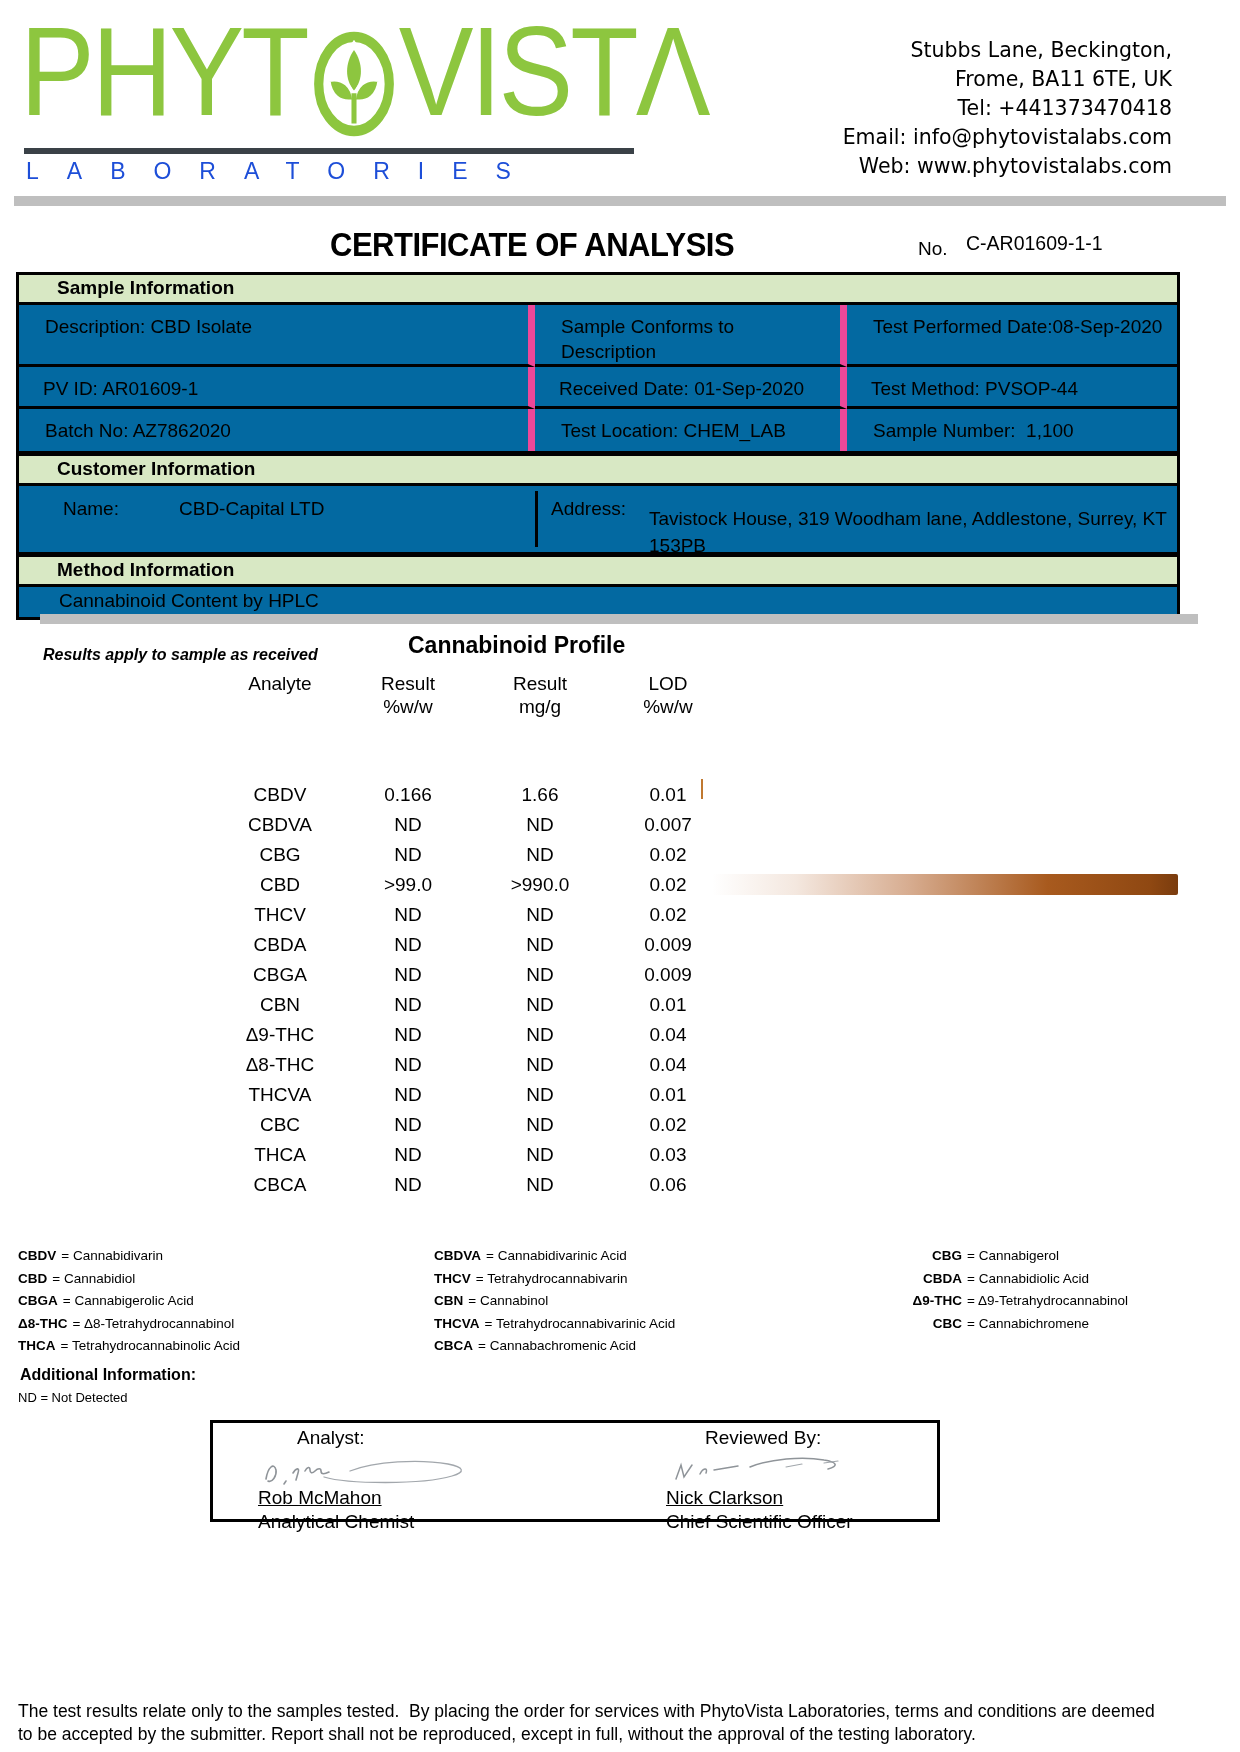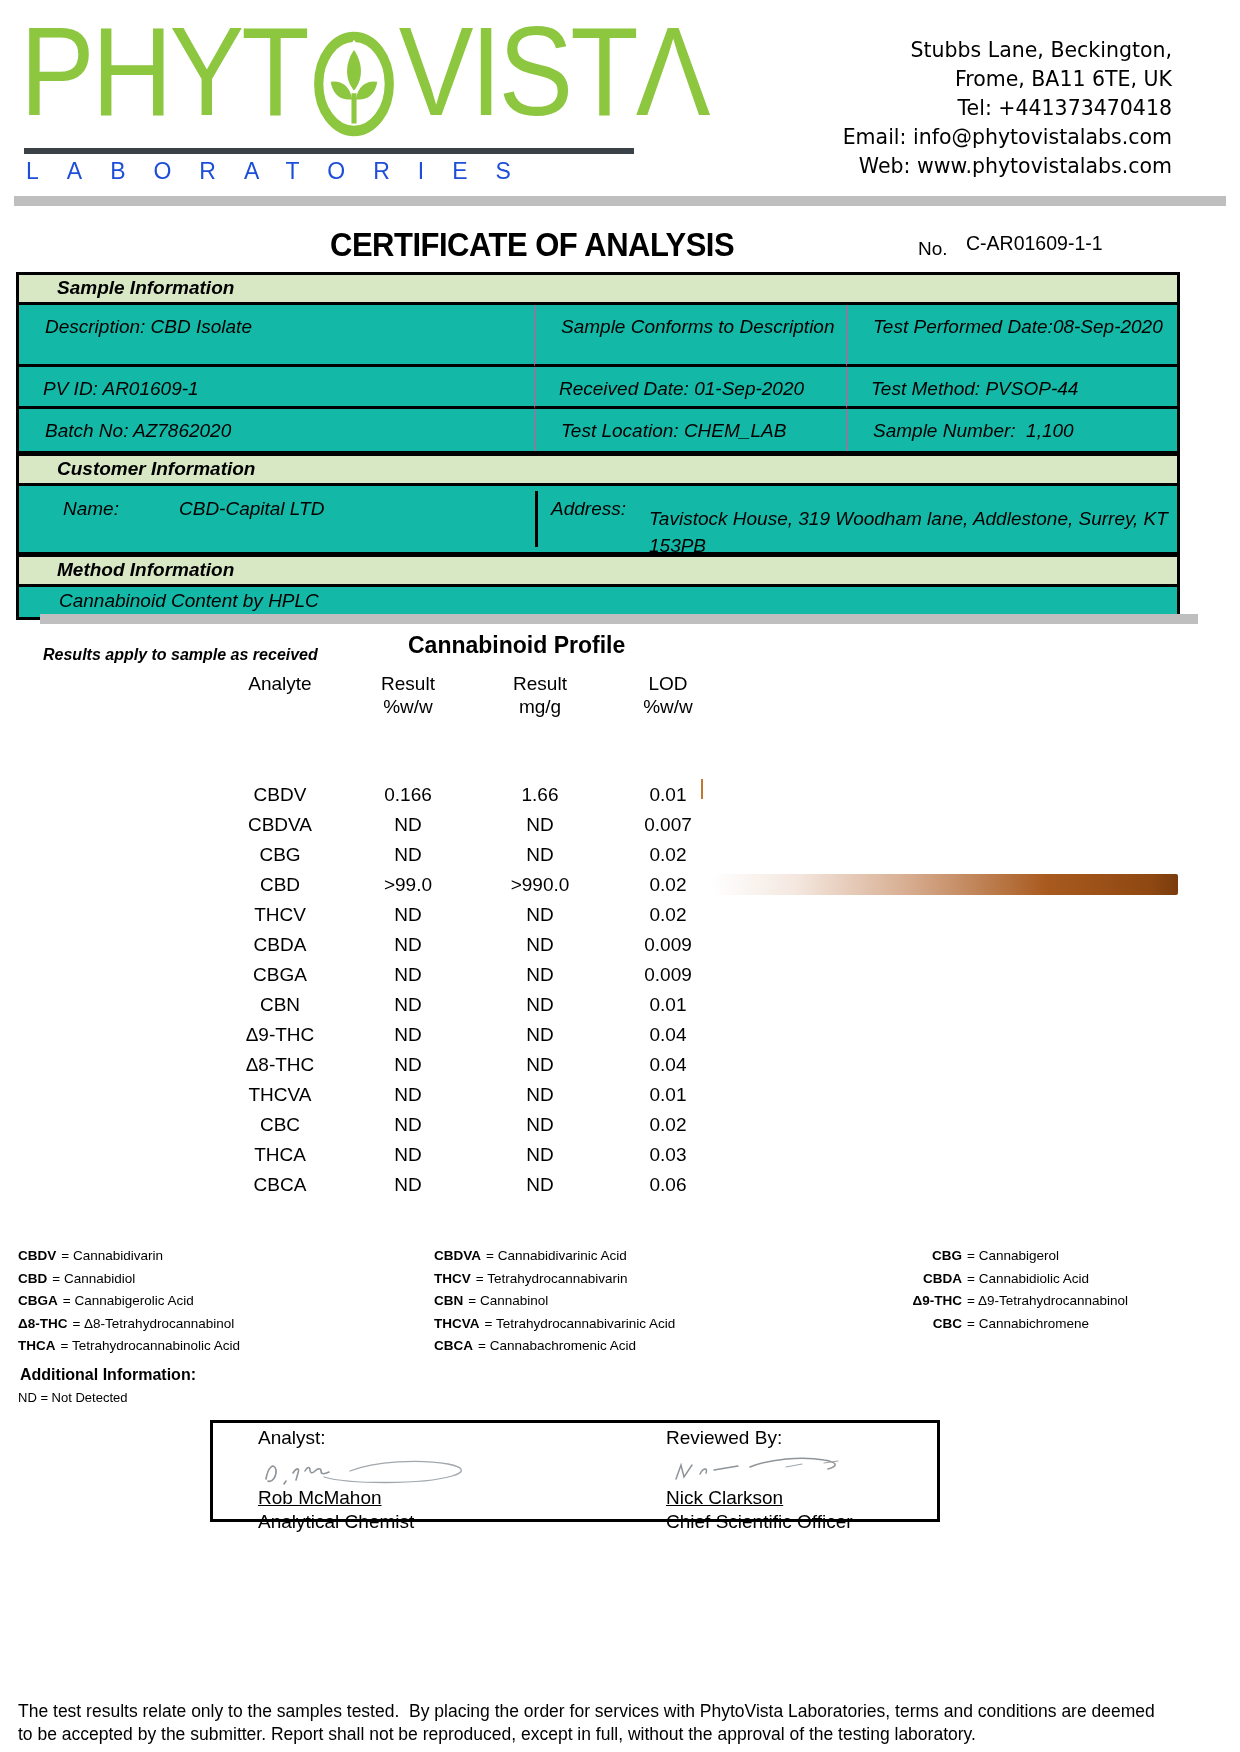--- a/index.html
+++ b/index.html
@@ -24,26 +24,26 @@
   .gray-2 { left:40px; top:614px; width:1158px; }
 
   
   .coa-title { position:absolute; left:330px; top:226px; font-size:31px; font-weight:700;
                letter-spacing:-0.5px; transform:scaleY(1.08); transform-origin:top left; }
   .no-label { position:absolute; left:918px; top:238px; font-size:19px; }
   .no-value { position:absolute; left:966px; top:232px; font-size:19.5px; }
 
   
   .info-stack { position:absolute; left:16px; top:272px; width:1164px; }
-  .sec { border:3px solid #000; background:#14b8a6;font-style:italic; }
+  .sec { border:3px solid #000; background:#0369a1; }
   .sec + .sec { border-top-width:3px; margin-top:-1px; }
   .sec-head { background:#d8e8c4; border-bottom:3px solid #000; font-weight:700;
               font-size:19px; padding:2px 0 3px 38px; }
   .grid3 { display:grid; grid-template-columns:516px 312px 1fr; }
-  .cell { border-right:1px solid #ec4899; border-bottom:3px solid #000; padding:9px 10px 4px 26px;
+  .cell { border-right:7px solid #ec4899; border-bottom:3px solid #000; padding:9px 10px 4px 26px;
           font-size:19px; line-height:25px; white-space:pre-wrap; }
   .cell.last { border-right:none; }
   .row-h1 .cell { height:62px; }
   .row-h2 .cell { height:42px; padding-top:9px;padding-left:24px; }
   .row-h3 .cell { height:42px; padding-top:9px; border-bottom:none; }
   .cust-body { position:relative; height:66px; font-size:19px; }
   .cust-divider { position:absolute; left:516px; top:5px; bottom:5px; width:3px; background:#000; }
   .cust-name-label { position:absolute; left:44px; top:12px; }
   .cust-name { position:absolute; left:160px; top:12px; }
   .cust-addr-label { position:absolute; left:532px; top:12px; }
@@ -81,21 +81,21 @@
 
   .add-info { position:absolute; left:20px; top:1366px; font-size:16px; font-weight:700; }
   .nd-note { position:absolute; left:18px; top:1390px; font-size:13px; }
 
   
   .sign-box { position:absolute; left:210px; top:1420px; width:730px; height:102px;
               border:3px solid #000; }
   .sign-col { position:absolute; top:4px; font-size:19px; }
   .sign-left { left:45px; }
   .sign-right { left:453px; }
-  .sign-label { display:block; }
+  .sign-label { display:block;margin-left:39px; }
   .sig-svg { display:block; margin:2px 0 0 0; }
   .sign-name { display:block; margin-top:-2px;text-decoration:underline; }
   .sign-title { display:block; margin-top:2px; }
 
   
   .footer { position:absolute; left:18px; top:1700px; width:1140px; font-size:17.5px;
             line-height:23px; white-space:pre-wrap; }
 </style>
 </head>
 <body>

